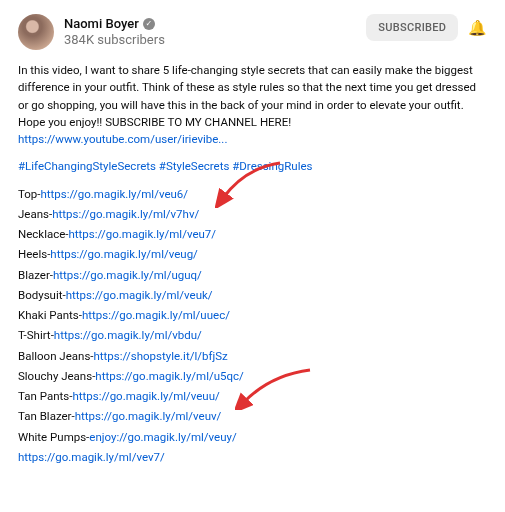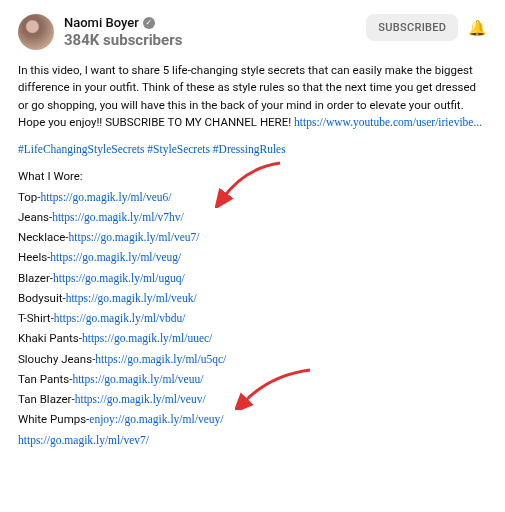--- a/index.html
+++ b/index.html
@@ -26,21 +26,21 @@
     gap: 10px;
   }
   .avatar {
     width: 36px;
     height: 36px;
     border-radius: 50%;
     background: radial-gradient(circle at 40% 35%, #d9b8a7 18%, #8c6b5d 22%, #8c6b5d 30%, #c9a58f 75%);
   }
   .chan-names { line-height: 1.2; }
   .chan-title { font-weight: 500; color: #0d0d0d; font-size: 13px; display: flex; align-items: center; gap: 4px; }
-  .chan-sub { color: #757575; font-size: 15px; font-weight: bold; }
+  .chan-sub { color: #757575; font-size: 13px; }
   .verify { width: 12px; height: 12px; border-radius: 50%; background: #888; display: inline-flex; align-items: center; justify-content: center; color:#fff; font-size:8px; }
   .right {
     display: flex;
     align-items: center;
     gap: 10px;
   }
   .sub-btn {
     background: #eeeeee;
     color: #606060;
     font-weight: 500;
@@ -49,21 +49,21 @@
     padding: 7px 12px;
     border-radius: 8px;
   }
   .bell { color: #606060; font-size: 15px; }
   .desc {
     color: #0d0d0d;
     font-size: 11.5px;
     line-height: 1.5;
     margin-left: 0;
   }
-  .desc a, .link { color: #065fd4; text-decoration: none; cursor: pointer; font-family: Liberation Serif, serif; }
+  .desc a, .link { color: #065fd4; text-decoration: none; cursor: pointer; }
   .row { margin-bottom: 3px; }
   .hashtags { margin: 10px 0; }
   .arrow {
     position: absolute;
     pointer-events: none;
   }
   .arrow svg { display:block; }
 </style>
 </head>
 <body>
@@ -85,30 +85,30 @@
       <div class="sub-btn">SUBSCRIBED</div>
       <div class="bell">🔔</div>
     </div>
   </div>
 
   <div class="desc">
     <span>In this video, I want to share 5 life-changing style secrets that can easily make the biggest difference in your outfit.  Think of these as style rules so that the next time you get dressed or go shopping, you will have this in the back of your mind in order to elevate your outfit.  Hope you enjoy!! SUBSCRIBE TO MY CHANNEL HERE! </span><a class="link">https://www.youtube.com/user/irievibe...</a>
 
     <div class="hashtags"><a class="link">#LifeChangingStyleSecrets #StyleSecrets #DressingRules</a></div>
 
-    <div class="row">What I Wore:</div>
     <div id="wore-list">
         <div class="row"><span>Top-</span><a class="link">https://go.magik.ly/ml/veu6/</a></div>
         <div class="row"><span>Jeans-</span><a class="link">https://go.magik.ly/ml/v7hv/</a></div>
         <div class="row"><span>Necklace-</span><a class="link">https://go.magik.ly/ml/veu7/</a></div>
         <div class="row"><span>Heels-</span><a class="link">https://go.magik.ly/ml/veug/</a></div>
         <div class="row"><span>Blazer-</span><a class="link">https://go.magik.ly/ml/uguq/</a></div>
         <div class="row"><span>Bodysuit-</span><a class="link">https://go.magik.ly/ml/veuk/</a></div>
+        <div class="row"><span>Khaki Pants-</span><a class="link">https://go.magik.ly/ml/uuec/</a></div>
         <div class="row"><span>T-Shirt-</span><a class="link">https://go.magik.ly/ml/vbdu/</a></div>
-        <div class="row"><span>Khaki Pants-</span><a class="link">https://go.magik.ly/ml/uuec/</a></div>
+        <div class="row"><span>Balloon Jeans-</span><a class="link">https://shopstyle.it/l/bfjSz</a></div>
         <div class="row"><span>Slouchy Jeans-</span><a class="link">https://go.magik.ly/ml/u5qc/</a></div>
         <div class="row"><span>Tan Pants-</span><a class="link">https://go.magik.ly/ml/veuu/</a></div>
         <div class="row"><span>Tan Blazer-</span><a class="link">https://go.magik.ly/ml/veuv/</a></div>
         <div class="row"><span>White Pumps-</span><a class="link">enjoy://go.magik.ly/ml/veuy/</a></div>
         <div class="row"><a class="link">https://go.magik.ly/ml/vev7/</a></div>
       </div>
 
     <br>
     
     

